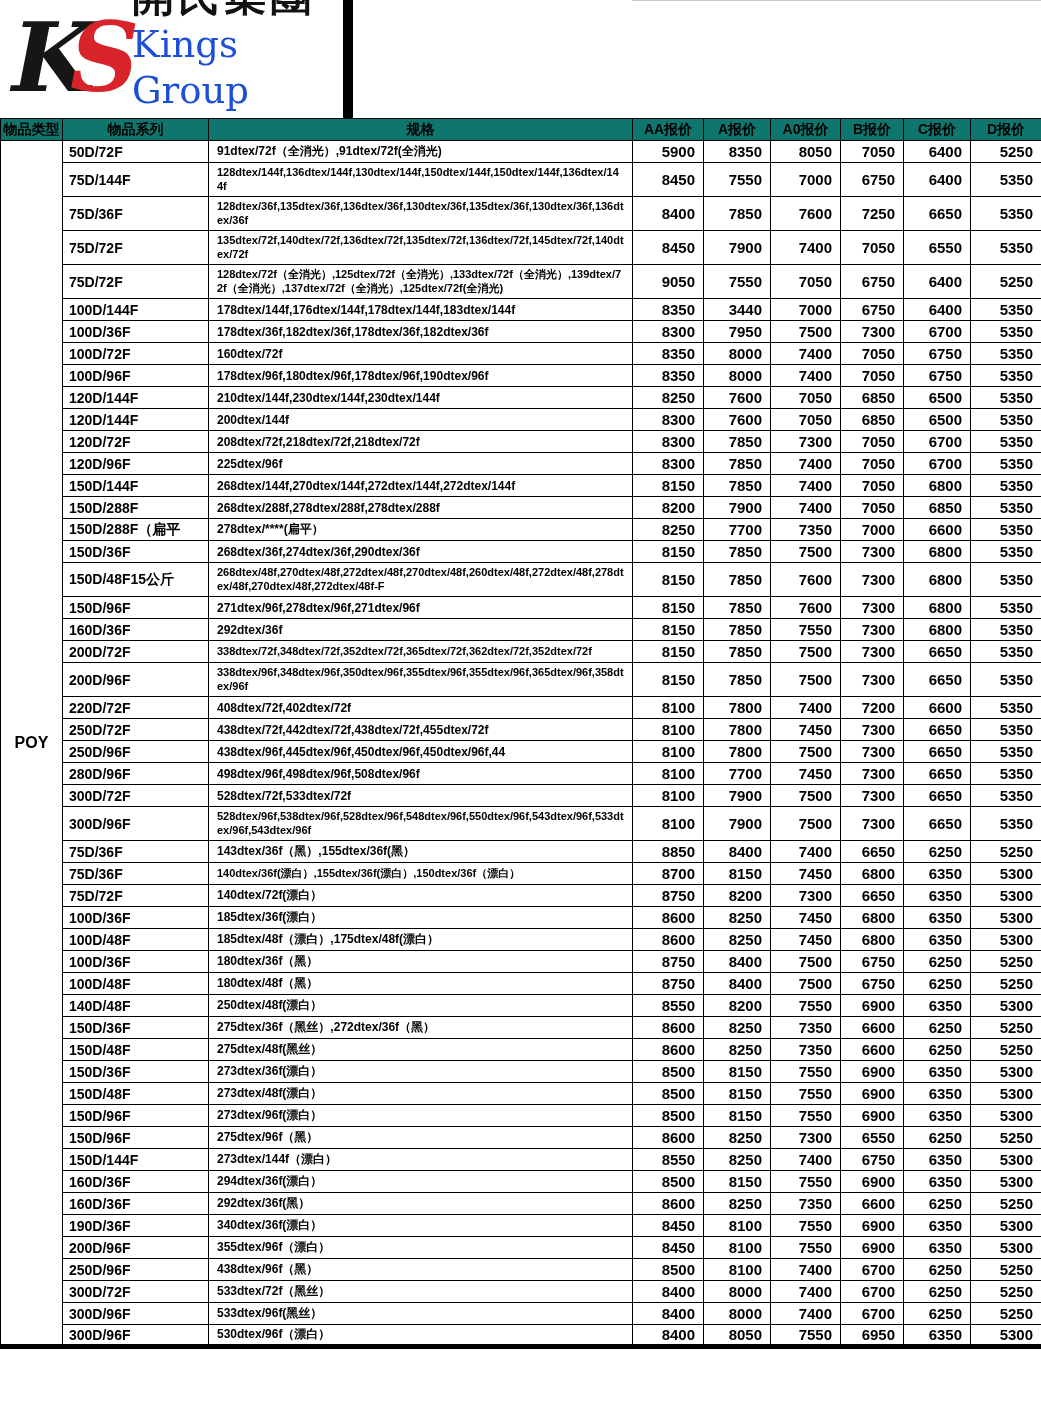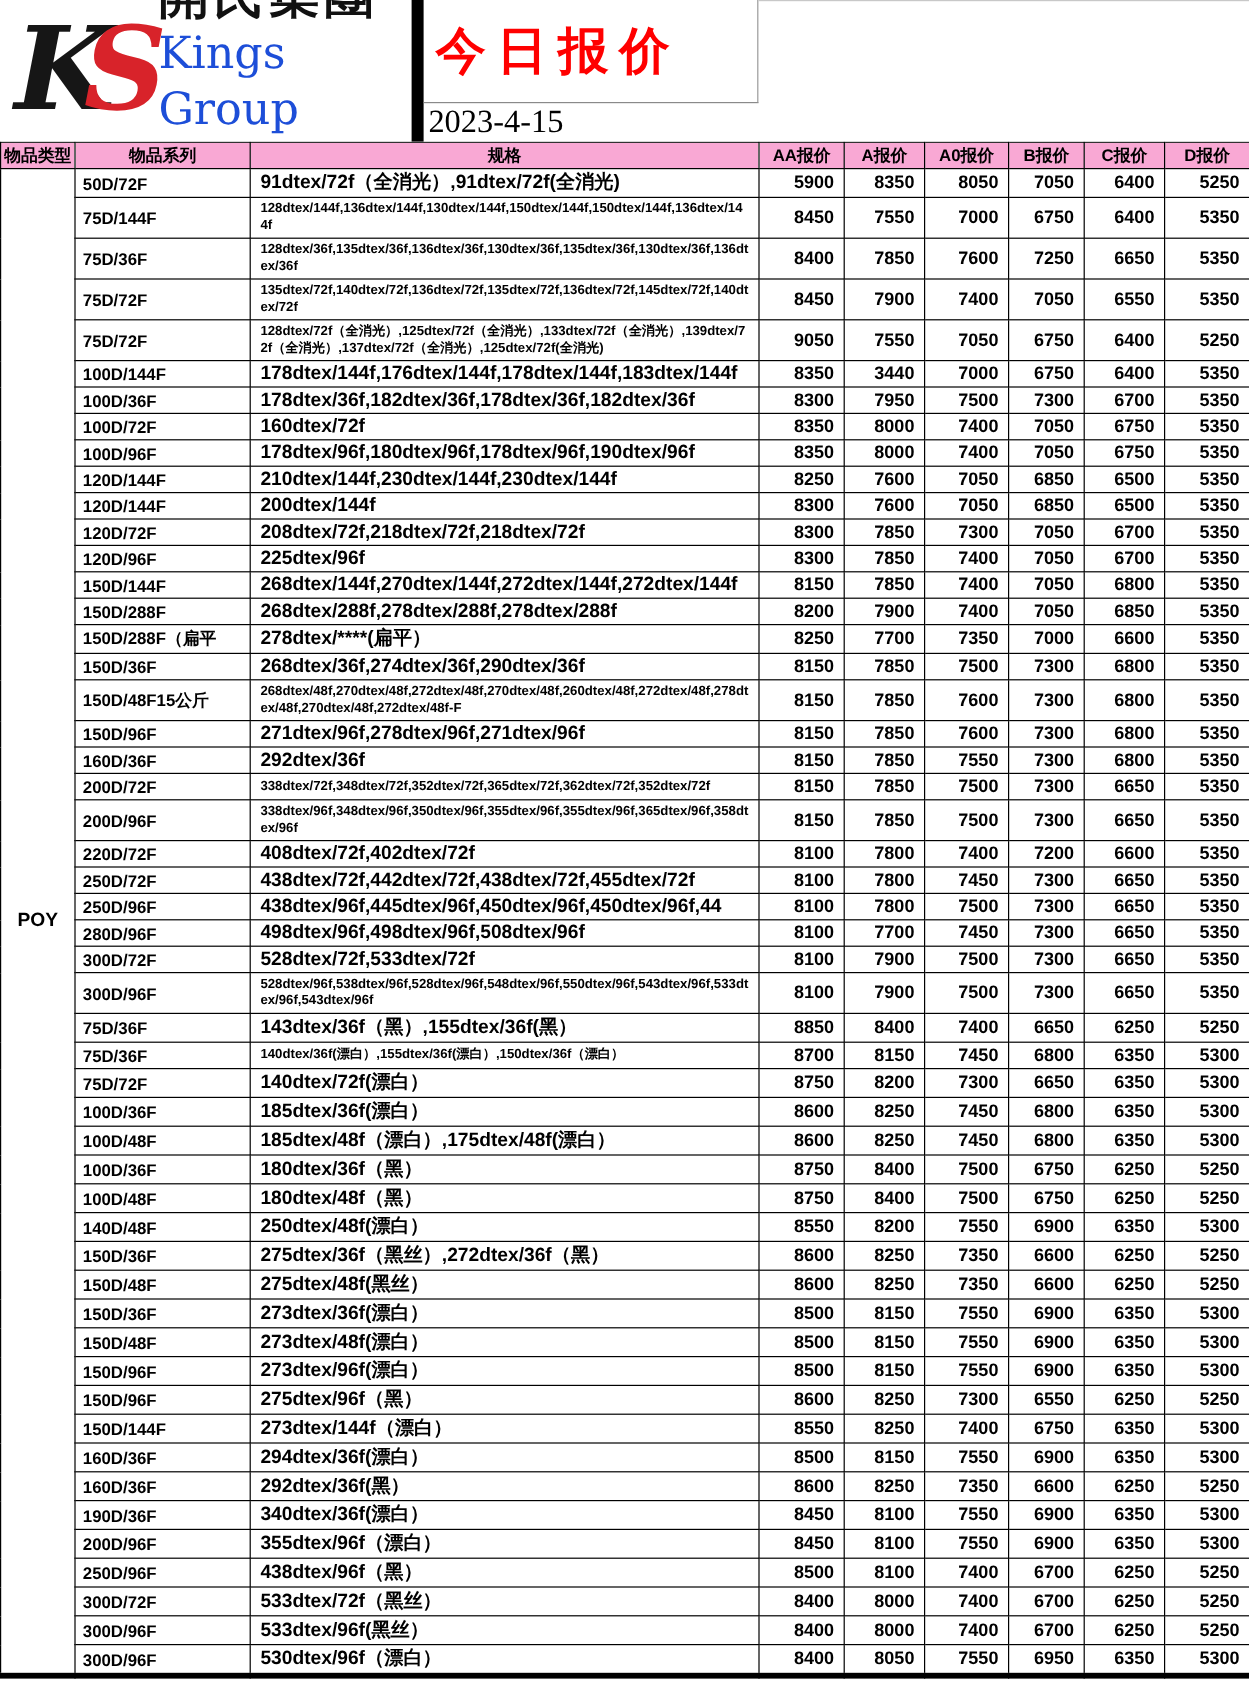--- a/index.html
+++ b/index.html
@@ -19,51 +19,43 @@
   .title-row{height:86px;border-bottom:1px solid #8a8a8a;border-right:1px solid #9a9a9a;display:flex;align-items:center;padding-left:10px;box-sizing:border-box;}
   .page-title{font-family:"DejaVu Serif",serif;font-weight:bold;font-size:42px;letter-spacing:9px;color:#ff0000;}
   .date-row{height:31px;display:flex;align-items:center;padding-left:4px;}
   .page-date{font-family:"Liberation Serif",serif;font-size:27px;color:#000;}
   .top-right-space{position:absolute;left:632px;top:0;right:0;height:118px;border-top:1px solid #c8c8c8;box-sizing:border-box;}
 
   
   table.quote{border-collapse:collapse;table-layout:fixed;width:1041px;border-bottom:5px solid #000;}
   .quote th,.quote td{border:1px solid #000;overflow:hidden;box-sizing:border-box;}
   .quote thead tr{height:22px;}
-  .quote th{font-size:14px;font-weight:bold;text-align:center;padding:0 2px;background:#f9a8d4;}
+  .quote th{font-size:14px;font-weight:bold;text-align:center;padding:0 2px;background:#0f766e;}
   .quote tbody tr{height:22px;}
   td.category{font-size:16px;font-weight:bold;text-align:center;vertical-align:middle;margin-left:30px;}
   td.series{font-size:14px;font-weight:bold;text-align:left;padding:1px 2px 1px 6px;white-space:nowrap;margin-left:20px;}
-  td.spec{font-size:16px;font-weight:bold;text-align:left;padding:1px 4px 1px 8px;white-space:nowrap;}
+  td.spec{font-size:12px;font-weight:bold;text-align:left;padding:1px 4px 1px 8px;white-space:nowrap;}
   td.spec.small{font-size:11px;line-height:13.5px;white-space:normal;word-break:break-all;padding:3px 8px 3px 8px;}
   td.price{font-size:15px;font-weight:bold;text-align:right;padding:1px 8px 1px 0;white-space:nowrap;}
 </style>
 </head>
 <body>
 
 <div class="topbar">
   <div class="logo-area">
     <div class="monogram">
       <span class="mono-k">K</span>
       <span class="mono-s">S</span>
     </div>
     <div class="logo-texts">
       <div class="logo-cn">開氏集團</div>
       <div class="logo-en">Kings Group</div>
     </div>
   </div>
   <div class="divider-bar"></div>
-  <div class="title-area">
-    <div class="title-row">
-      <span class="page-title" style="color: rgb(255, 0, 0);">今日报价</span>
-    </div>
-    <div class="date-row">
-      <span class="page-date">2023-4-15</span>
-    </div>
-  </div>
   <div class="top-right-space"></div>
 </div>
 
 <table class="quote">
   <colgroup>
     <col style="width:62px">
       <col style="width:146px">
       <col style="width:424px">
     <col style="width:71px">
       <col style="width:67px">

